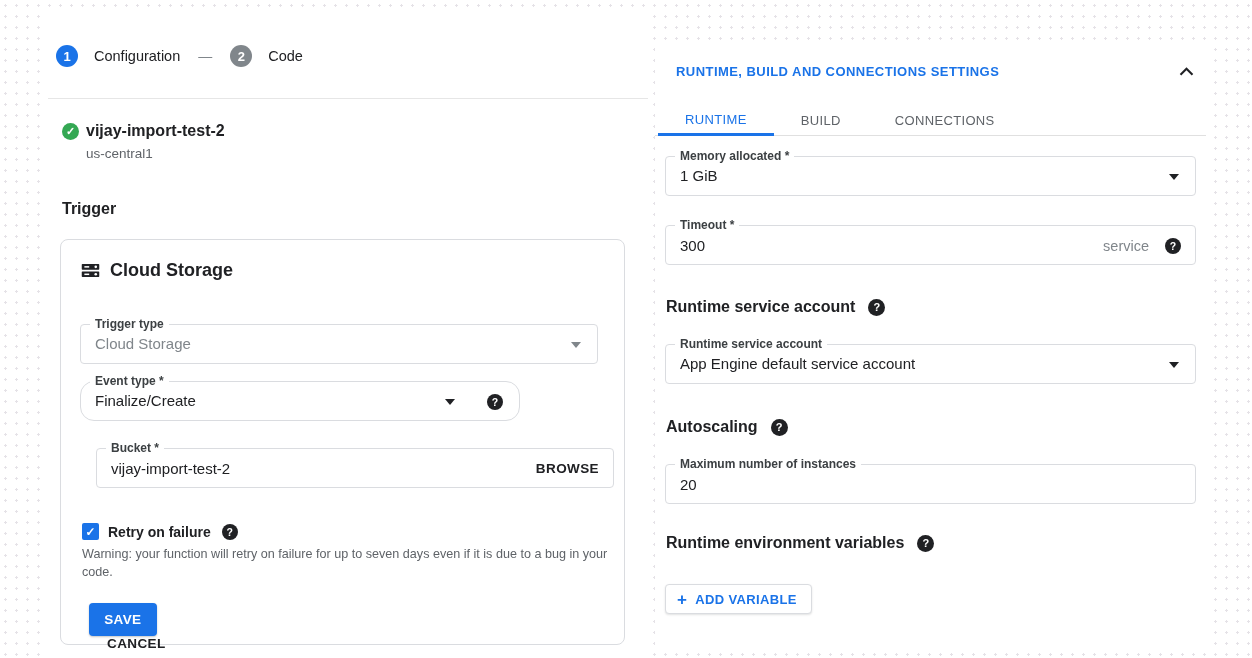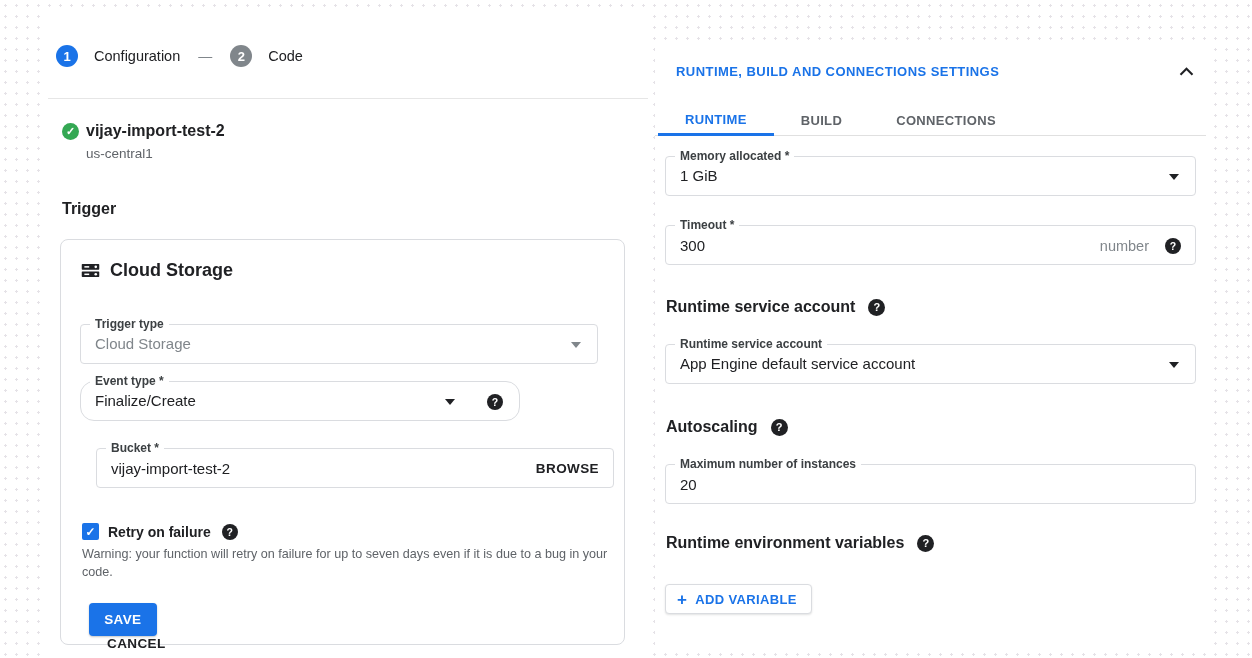--- a/index.html
+++ b/index.html
@@ -115,21 +115,21 @@
     position:absolute; left:21px; top:16px; right:12px;
     display:flex; align-items:center; justify-content:space-between; cursor:pointer;
   }
   .settings-header-label {
     color:#1a73e8; font-size:13px; font-weight:bold; letter-spacing:.45px;
   }
   .tabs { position:absolute; left:3px; top:57px; display:flex; }
   .tabs-line { position:absolute; left:0; right:0; top:87px; border-top:1px solid #e0e0e0; }
   .tab {
     height:31px; padding:0 27px; display:flex; align-items:center; justify-content:center;
-    font-size:13px; font-weight:bold; letter-spacing:.35px; color:#5f6368; cursor:pointer;
+    font-size:13px; font-weight:normal; letter-spacing:.35px; color:#5f6368; cursor:pointer;
     position:relative; z-index:1;
   }
   .tab.active { color:#1a73e8; border-bottom:3px solid #1a73e8; }
 
   .rfield-1 { left:10px; top:108px; width:531px; }
   .rfield-2 { left:10px; top:177px; width:531px; }
   .rfield-3 { left:10px; top:296px; width:531px; }
   .rfield-4 { left:10px; top:416px; width:531px; }
 
   .section-heading {
@@ -240,21 +240,21 @@
 
   <div class="field rfield-1">
     <span class="field-label">Memory allocated *</span>
     <div class="field-value">1 GiB</div>
     <span class="dd-arrow" style="right:16px;"></span>
   </div>
 
   <div class="field rfield-2">
     <span class="field-label">Timeout *</span>
     <input type="text" value="300" style="">
-    <span class="suffix">number</span>
+    <span class="suffix">service</span>
     <span class="help-badge" style="right:14px;">?</span>
   </div>
 
   <div class="section-heading sh-1">
     <span>Runtime service account</span>
     <span class="help-badge lg">?</span>
   </div>
 
   <div class="field rfield-3">
     <span class="field-label">Runtime service account</span>

